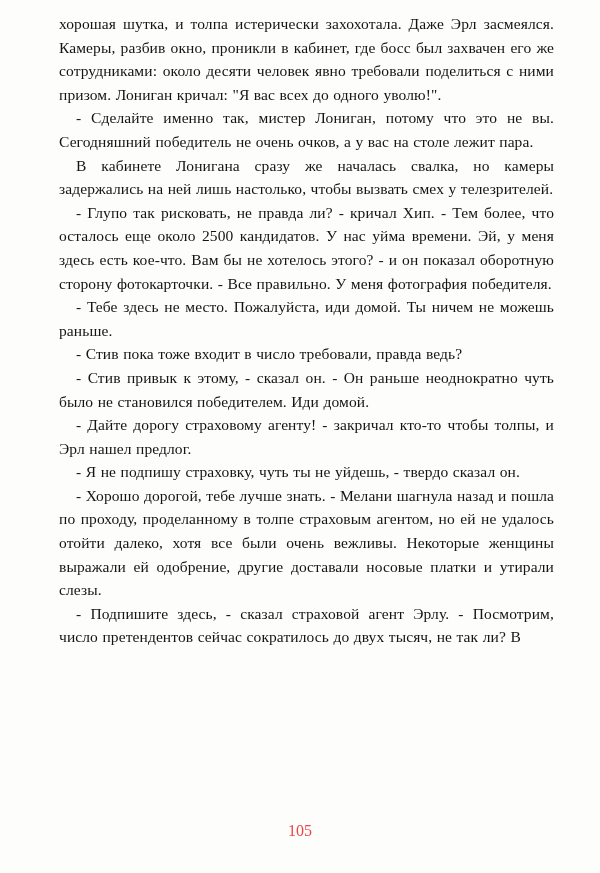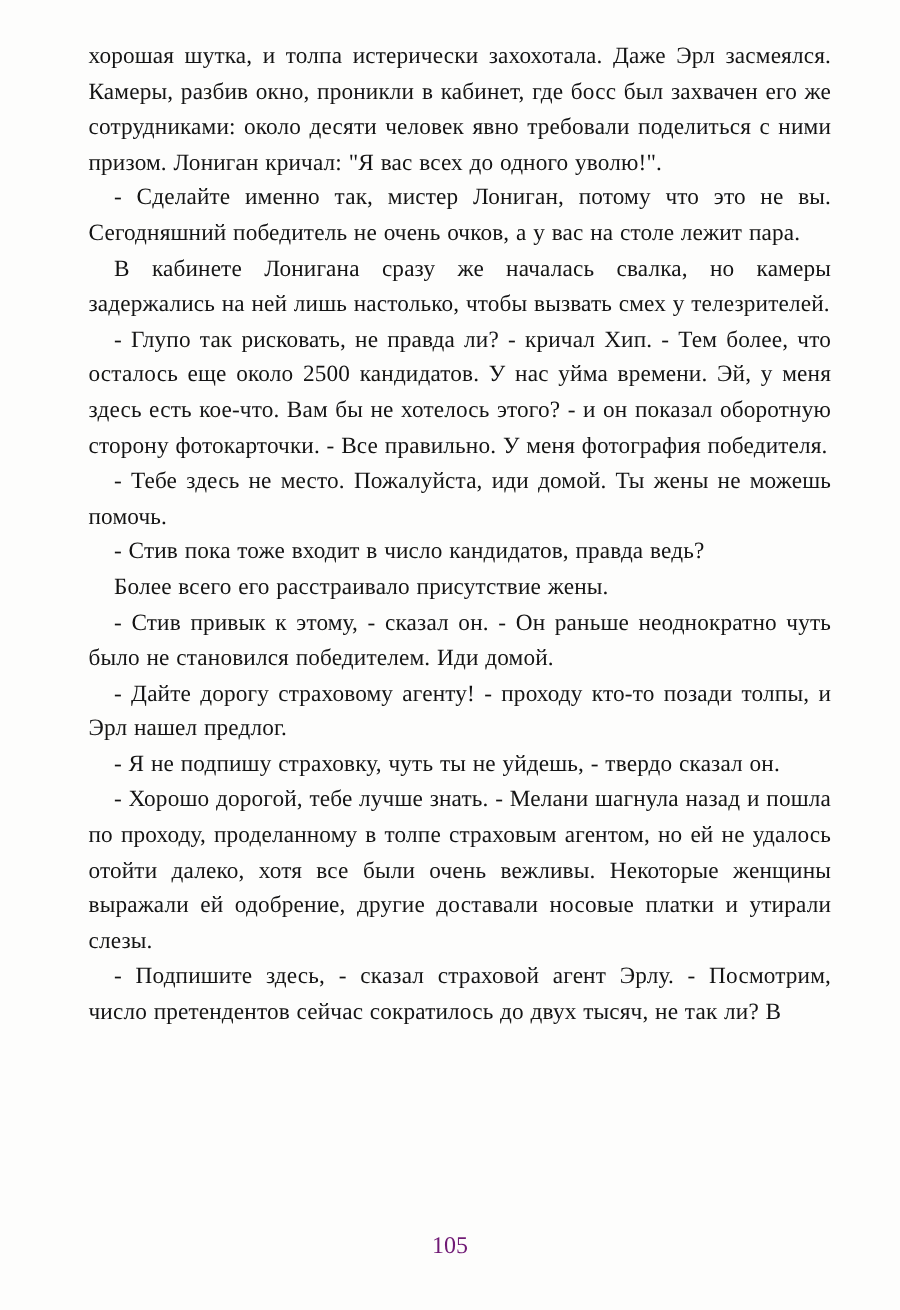--- a/index.html
+++ b/index.html
@@ -10,56 +10,55 @@
   .book-page {
     position: relative;
     box-sizing: border-box;
     width: 600px;
     height: 873px;
     margin: 0 auto;
     background: #fdfdfc;
     color: #141414;
     font-family: "Liberation Serif", "DejaVu Serif", serif;
     overflow: hidden;
-    padding: 26px 46px 0 59px;
+    padding: 12px 46px 0 59px;
   }
   .text-block p {
     margin: 0;
     font-size: 15.5px;
     line-height: 23.6px;
     text-align: justify;
     text-indent: 17px;
     letter-spacing: 0.1px;
     word-spacing: 0.5px;
   }
   .text-block p:first-child {
     text-indent: 0;
   }
   .page-number {
     position: absolute;
     left: 0;
     bottom: 33px;
     width: 100%;
     text-align: center;
     font-size: 16px;
-    color: #701a75;
+    color: #ef4444;
   }
 </style>
 </head>
 <body>
 
 <div class="book-page">
   <div class="text-block">
       <p>хорошая шутка, и толпа истерически захохотала. Даже Эрл засмеялся. Камеры, разбив окно, проникли в кабинет, где босс был захвачен его же сотрудниками: около десяти человек явно требовали поделиться с ними призом. Лониган кричал: "Я вас всех до одного уволю!".</p>
       <p>- Сделайте именно так, мистер Лониган, потому что это не вы. Сегодняшний победитель не очень очков, а у вас на столе лежит пара.</p>
       <p>В кабинете Лонигана сразу же началась свалка, но камеры задержались на ней лишь настолько, чтобы вызвать смех у телезрителей.</p>
       <p>- Глупо так рисковать, не правда ли? - кричал Хип. - Тем более, что осталось еще около 2500 кандидатов. У нас уйма времени. Эй, у меня здесь есть кое-что. Вам бы не хотелось этого? - и он показал оборотную сторону фотокарточки. - Все правильно. У меня фотография победителя.</p>
-      <p>- Тебе здесь не место. Пожалуйста, иди домой. Ты жены не можешь помочь.</p>
-      <p>- Стив пока тоже входит в число кандидатов, правда ведь?</p>
-      <p>Более всего его расстраивало присутствие жены.</p>
+      <p>- Тебе здесь не место. Пожалуйста, иди домой. Ты ничем не можешь раньше.</p>
+      <p>- Стив пока тоже входит в число требовали, правда ведь?</p>
       <p>- Стив привык к этому, - сказал он. - Он раньше неоднократно чуть было не становился победителем. Иди домой.</p>
-      <p>- Дайте дорогу страховому агенту! - проходу кто-то позади толпы, и Эрл нашел предлог.</p>
+      <p>- Дайте дорогу страховому агенту! - закричал кто-то чтобы толпы, и Эрл нашел предлог.</p>
       <p>- Я не подпишу страховку, чуть ты не уйдешь, - твердо сказал он.</p>
       <p>- Хорошо дорогой, тебе лучше знать. - Мелани шагнула назад и пошла по проходу, проделанному в толпе страховым агентом, но ей не удалось отойти далеко, хотя все были очень вежливы. Некоторые женщины выражали ей одобрение, другие доставали носовые платки и утирали слезы.</p>
       <p>- Подпишите здесь, - сказал страховой агент Эрлу. - Посмотрим, число претендентов сейчас сократилось до двух тысяч, не так ли? В</p>
     </div>
   <div class="page-number">105</div>
 </div>
 
 </body></html>

